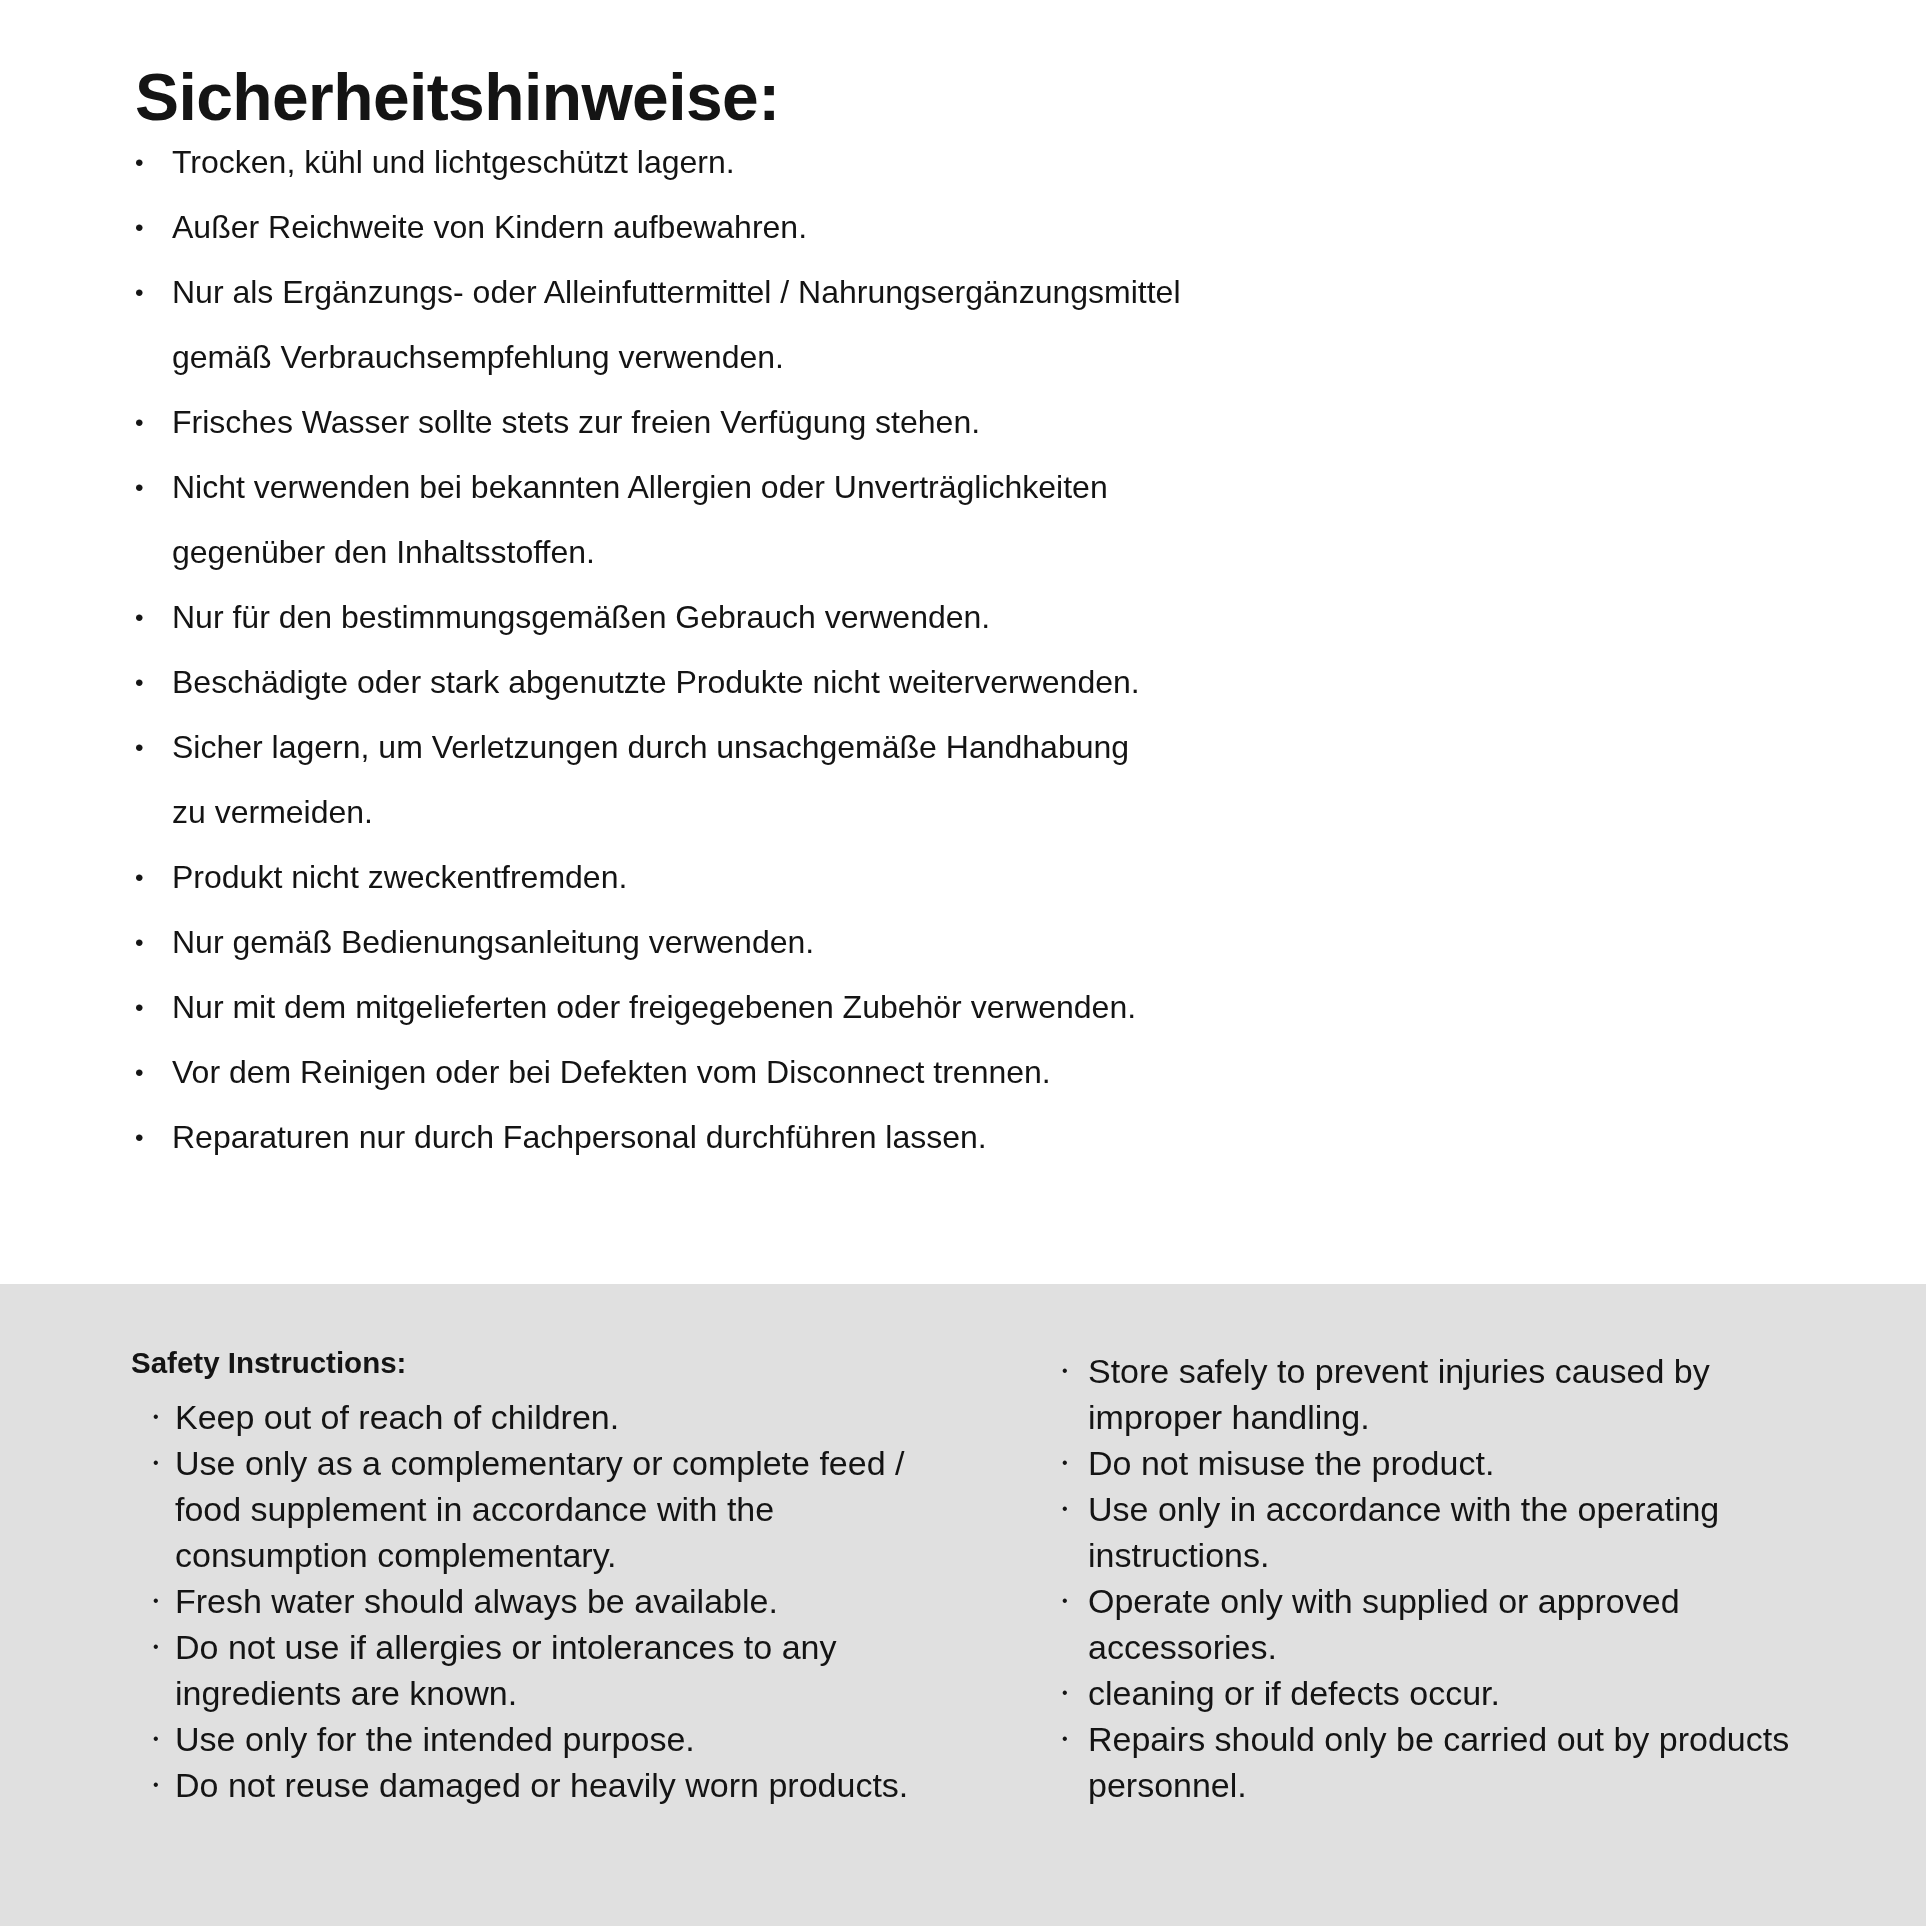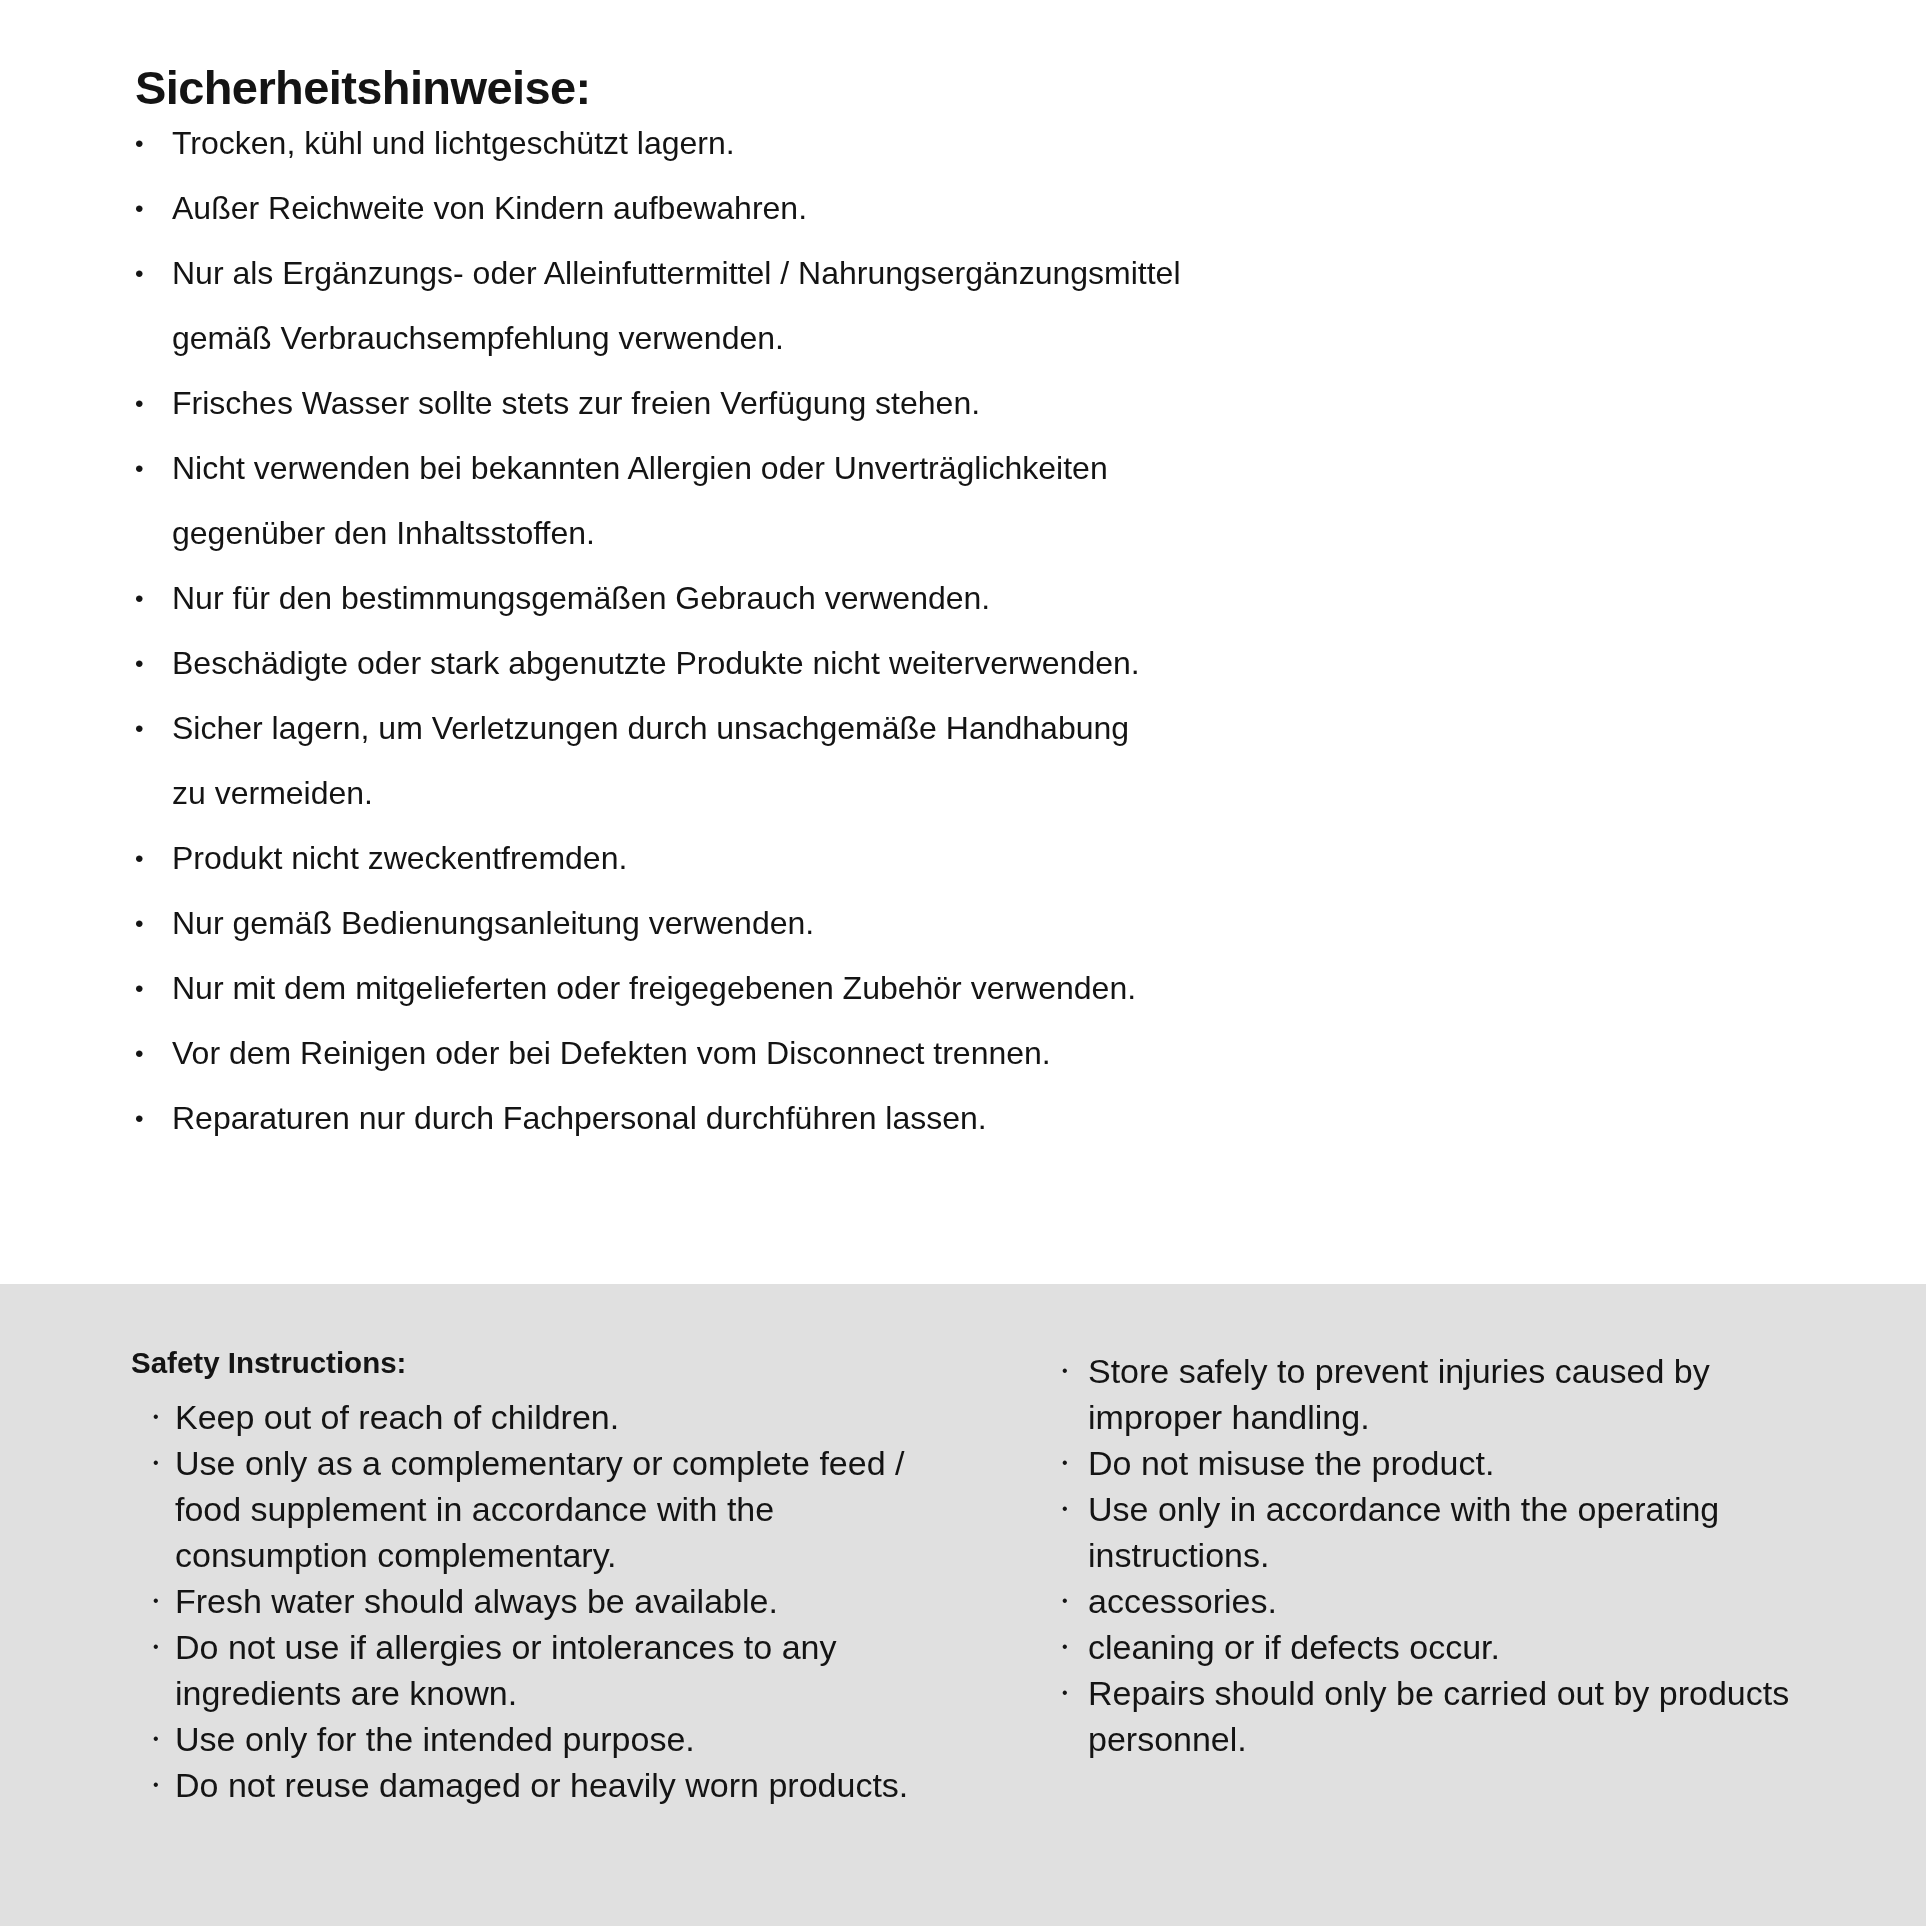--- a/index.html
+++ b/index.html
@@ -18,21 +18,21 @@
   }
 
   
   .de-section {
     box-sizing: border-box;
     height: 1284px;
     padding: 64px 0 0 135px;
   }
   .de-title {
     margin: 0;
-    font-size: 47px;
+    font-size: 66px;
     font-weight: 700;
     line-height: 1;
     letter-spacing: -0.6px;
   }
   ul.bullet-list {
     list-style: none;
     margin: 0;
     padding: 0;
   }
   .de-list {
@@ -197,20 +197,21 @@
             <span class="line">improper handling.</span>
           </li>
         <li>
             <span class="line">Do not misuse the product.</span>
           </li>
         <li>
             <span class="line">Use only in accordance with the operating</span>
             <span class="line">instructions.</span>
           </li>
         <li>
+            <span class="line">Operate only with supplied or approved</span>
             <span class="line">accessories.</span>
           </li>
         <li>
             <span class="line">cleaning or if defects occur.</span>
           </li>
         <li>
             <span class="line">Repairs should only be carried out by products</span>
             <span class="line">personnel.</span>
           </li>
       </ul>

